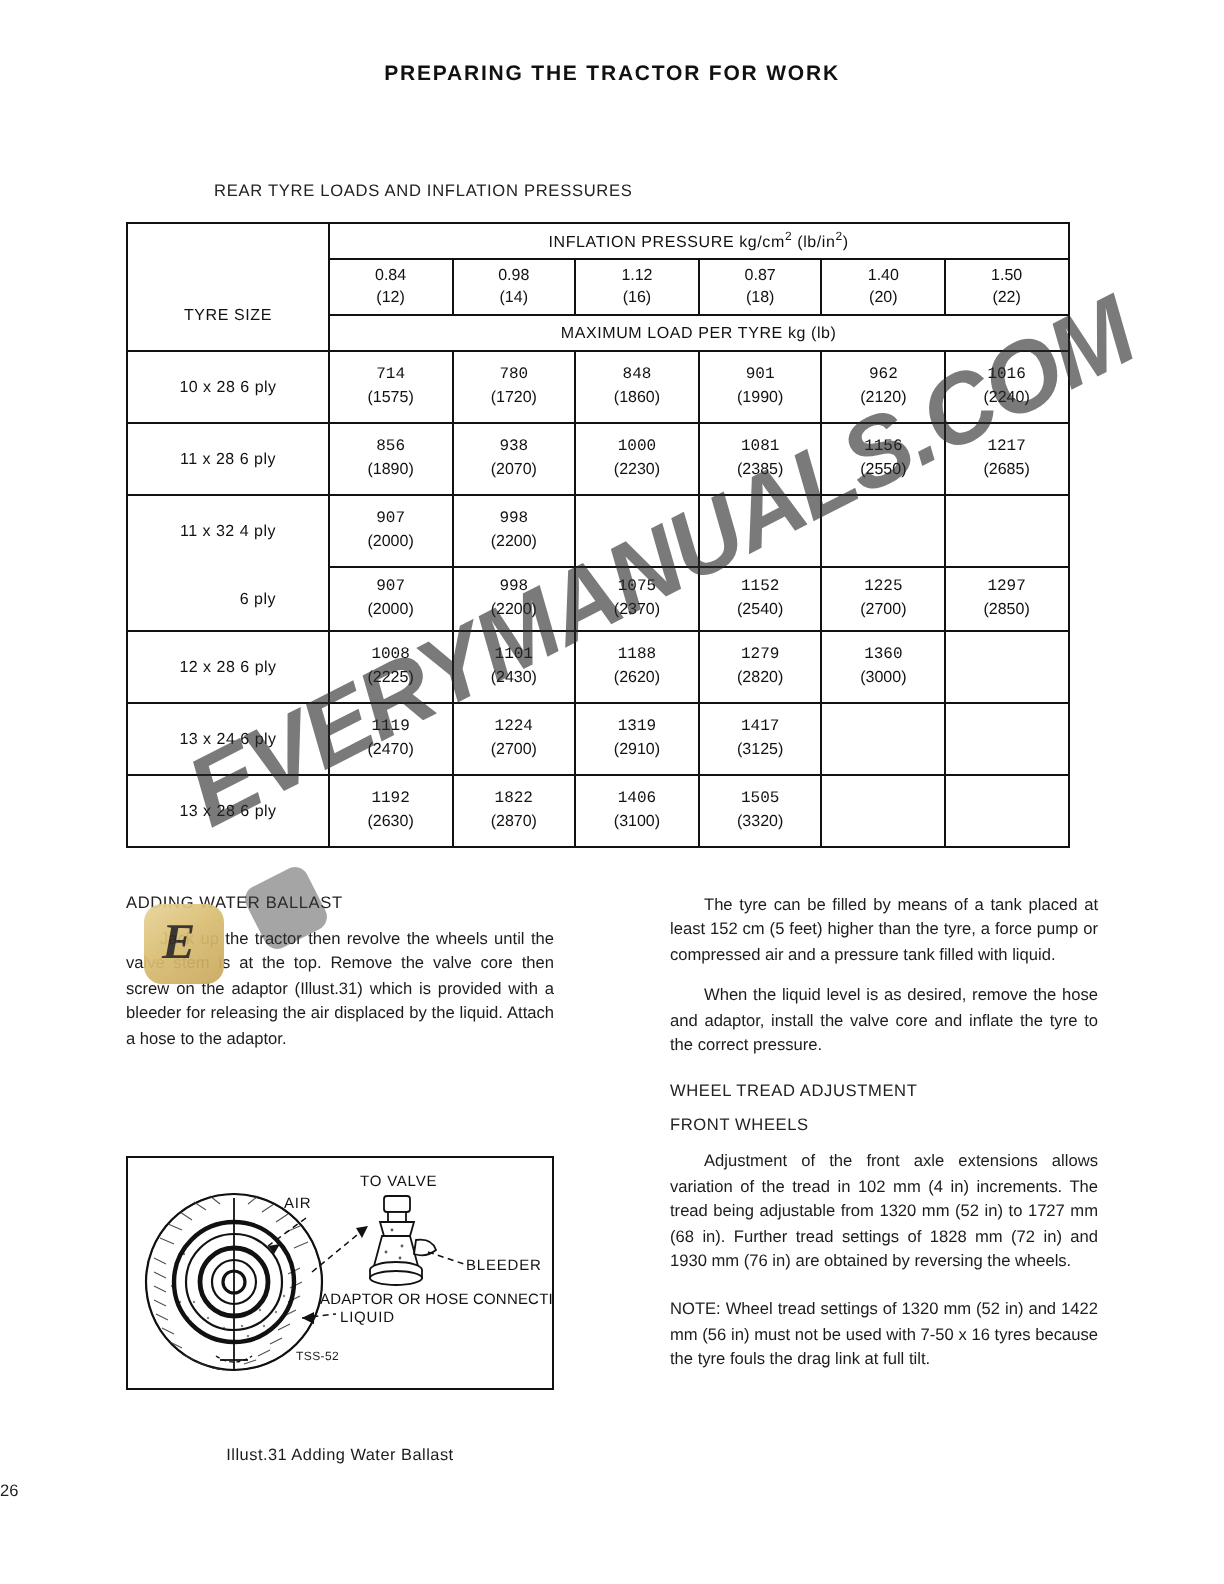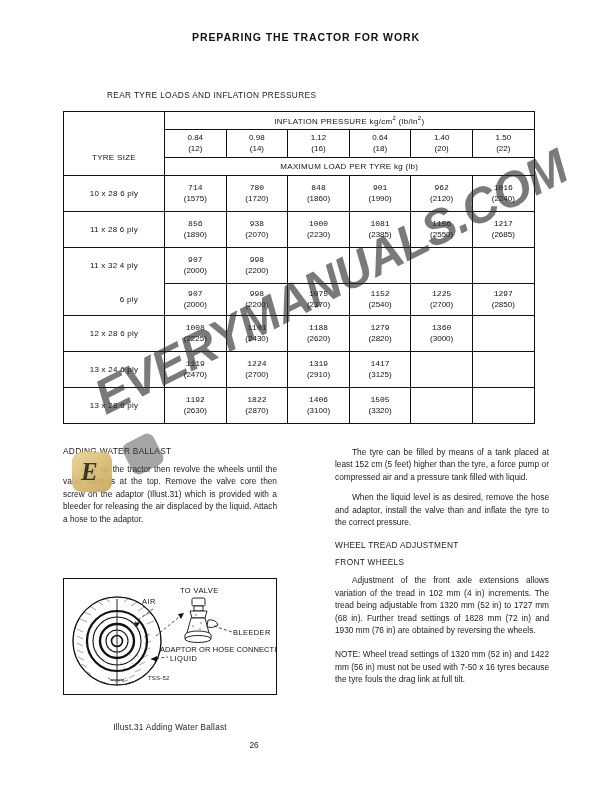--- a/index.html
+++ b/index.html
@@ -177,21 +177,20 @@
     font-size: 8.2px;
     letter-spacing: 0.25px;
     color: #1c1c1c;
   }
 
   .page-number {
     position: absolute;
     left: 0;
     top: 740px;
     width: 508px;
-    text-align: center;
     font-size: 8.3px;
     color: #222;
   }
 
   
   .watermark {
     position: absolute;
     left: 98px;
     top: 300px;
     width: 460px;
@@ -280,21 +279,21 @@
           </td>
           <td class="hdr-p-val">
             <span class="num">0.98</span>
             <span class="paren">(14)</span>
           </td>
           <td class="hdr-p-val">
             <span class="num">1.12</span>
             <span class="paren">(16)</span>
           </td>
           <td class="hdr-p-val">
-            <span class="num">0.64</span>
+            <span class="num">0.87</span>
             <span class="paren">(18)</span>
           </td>
           <td class="hdr-p-val">
             <span class="num">1.40</span>
             <span class="paren">(20)</span>
           </td>
           <td class="hdr-p-val outer-r">
             <span class="num">1.50</span>
             <span class="paren">(22)</span>
           </td>
@@ -467,21 +466,21 @@
       </tbody>
   </table>
 
   <div class="col-left">
     <div class="sub-head">ADDING WATER BALLAST</div>
     <p class="body">Jack up the tractor then revolve the wheels until the valve stem is at the top. Remove the valve core then screw on the adaptor (Illust.31) which is provided with a bleeder for releasing the air displaced by the liquid. Attach a hose to the adaptor.</p>
   </div>
 
   <div class="col-right">
     <p class="body">The tyre can be filled by means of a tank placed at least 152 cm (5 feet) higher than the tyre, a force pump or compressed air and a pressure tank filled with liquid.</p>
-    <p class="body">When the liquid level is as desired, remove the hose and adaptor, install the valve than and inflate the tyre to the correct pressure.</p>
+    <p class="body">When the liquid level is as desired, remove the hose and adaptor, install the valve core and inflate the tyre to the correct pressure.</p>
     <div class="sub-head sp-top">WHEEL TREAD ADJUSTMENT</div>
     <div class="sub-head">FRONT WHEELS</div>
     <p class="body">Adjustment of the front axle extensions allows variation of the tread in 102 mm (4 in) increments. The tread being adjustable from 1320 mm (52 in) to 1727 mm (68 in). Further tread settings of 1828 mm (72 in) and 1930 mm (76 in) are obtained by reversing the wheels.</p>
     <p class="note">NOTE: Wheel tread settings of 1320 mm (52 in) and 1422 mm (56 in) must not be used with 7-50 x 16 tyres because the tyre fouls the drag link at full tilt.</p>
   </div>
 
   <div class="illust-box">
     <svg width="212" height="115" viewBox="0 0 212 115">
 
       <ellipse cx="53" cy="62" rx="44" ry="44" fill="#ffffff" stroke="#111" stroke-width="1.1"></ellipse>

